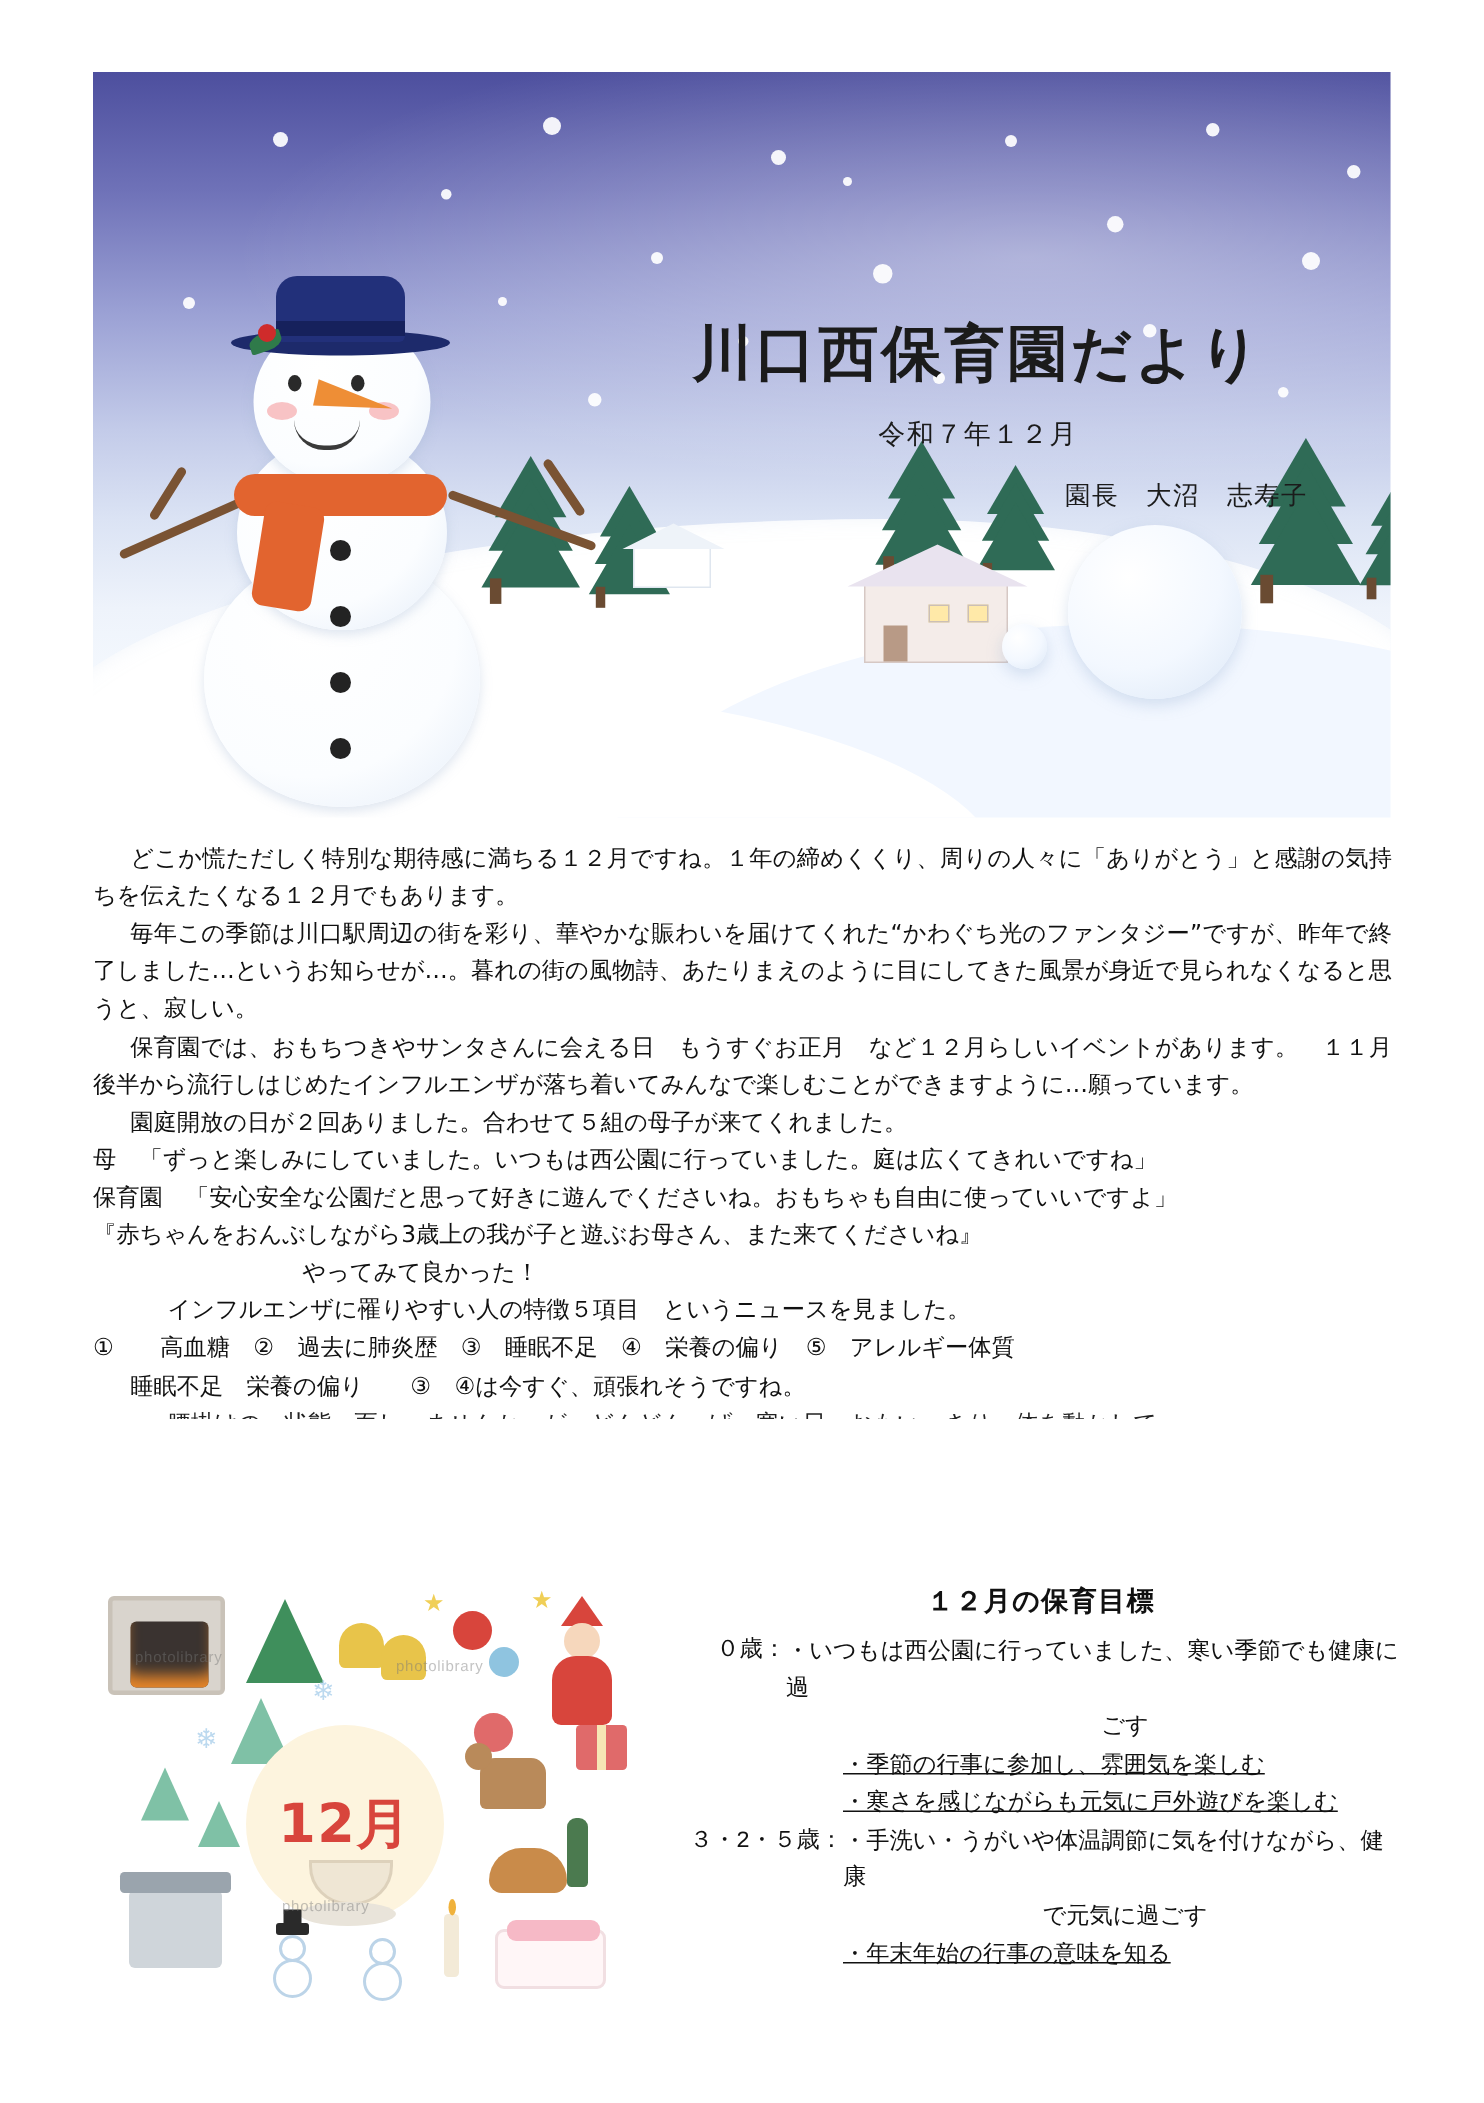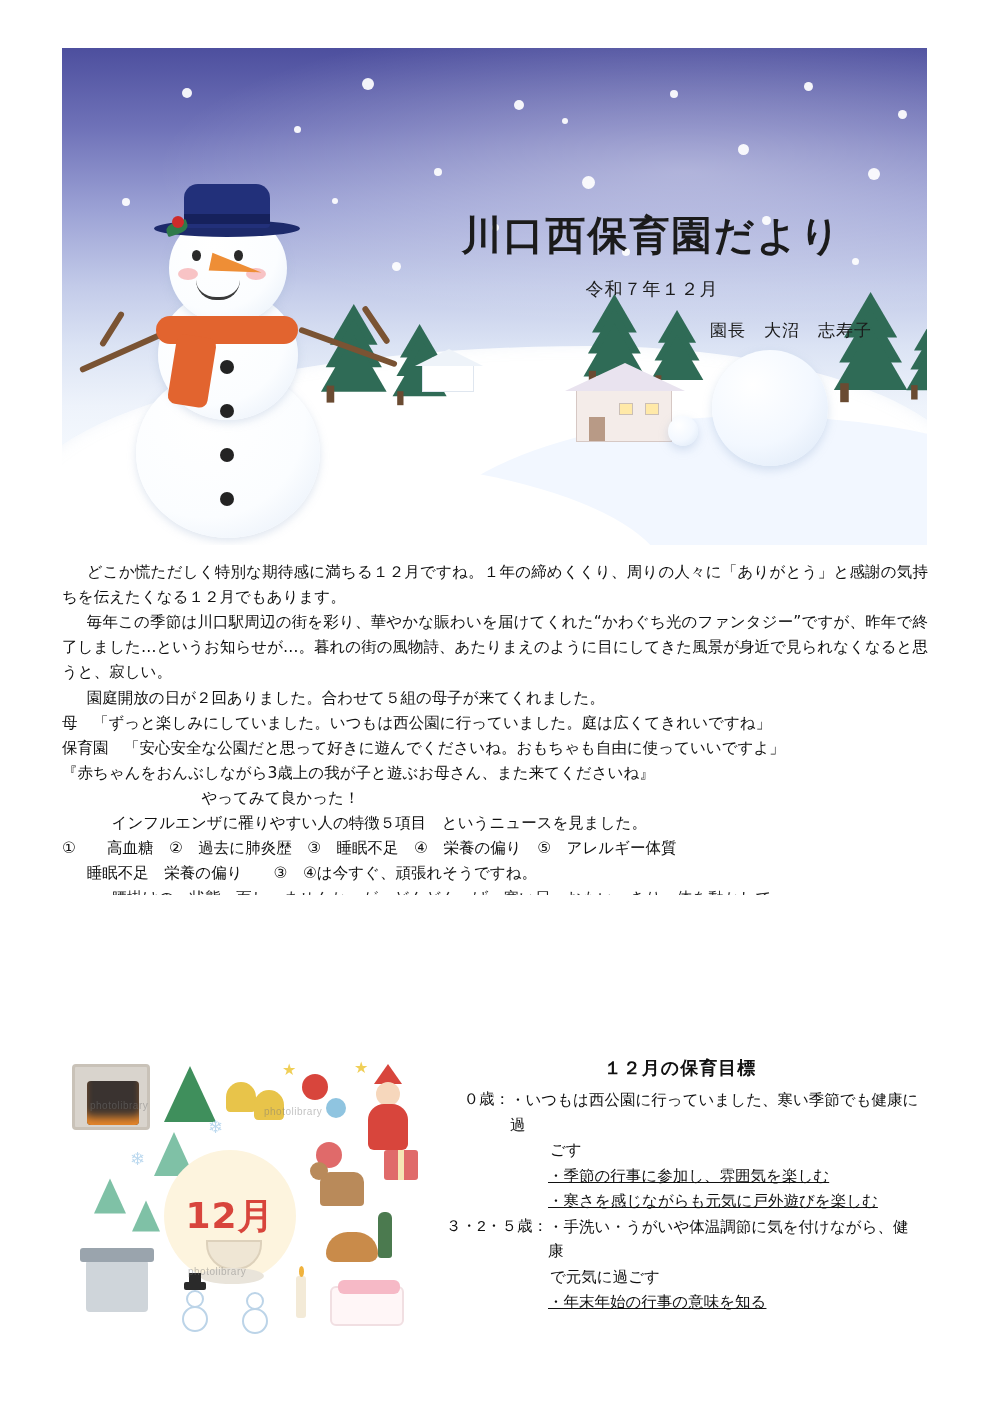--- a/index.html
+++ b/index.html
@@ -377,21 +377,21 @@
   .ca-watermark {
     position: absolute;
     font-family: "Liberation Sans", sans-serif;
     font-size: 10px;
     color: rgba(120,120,120,0.45);
     letter-spacing: .5px;
   }
 
   .goals {
     position: absolute;
-    left: 376px;
+    left: 390px;
     top: 6px;
     width: 484px;
     font-family: "DejaVu Sans", sans-serif;
     font-size: 15.5px;
     line-height: 1.58;
     color: #111;
   }
   .goals-title {
     font-size: 18px;
     font-weight: 700;
@@ -409,20 +409,21 @@
     text-align: right;
     font-family: Liberation Mono, monospace;
   }
   .goal-text { flex: 1 1 auto; }
   .goal-sub2 {
     padding-left: 110px;
     text-decoration: underline;
   }
   .goal-cont {
     padding-left: 112px;
+    text-align: center;
   }
 </style>
 </head>
 <body>
 
 <div class="page">
 
   <div class="hero">
     <div class="hero-sky-glow"></div>
 
@@ -536,20 +537,21 @@
     <div class="hero-title-wrap">
       <h1 class="hero-title">川口西保育園だより</h1>
       <div class="hero-sub">令和７年１２月</div>
       <div class="hero-author">園長　大沼　志寿子</div>
     </div>
   </div>
 
   <div class="body-text">
     <p class="indent1">どこか慌ただしく特別な期待感に満ちる１２月ですね。１年の締めくくり、周りの人々に「ありがとう」と感謝の気持ちを伝えたくなる１２月でもあります。</p>
     <p class="indent1">毎年この季節は川口駅周辺の街を彩り、華やかな賑わいを届けてくれた“かわぐち光のファンタジー”ですが、昨年で終了しました…というお知らせが…。暮れの街の風物詩、あたりまえのように目にしてきた風景が身近で見られなくなると思うと、寂しい。</p>
+    <p class="indent1">保育園では、おもちつきやサンタさんに会える日　もうすぐお正月　など１２月らしいイベントがあります。　１１月後半から流行しはじめたインフルエンザが落ち着いてみんなで楽しむことができますように…願っています。</p>
     <p class="indent1">園庭開放の日が２回ありました。合わせて５組の母子が来てくれました。</p>
     <p class="indent-label">母　「ずっと楽しみにしていました。いつもは西公園に行っていました。庭は広くてきれいですね」</p>
     <p class="indent-label">保育園　「安心安全な公園だと思って好きに遊んでくださいね。おもちゃも自由に使っていいですよ」</p>
     <p class="indent-label">『赤ちゃんをおんぶしながら3歳上の我が子と遊ぶお母さん、また来てくださいね』</p>
     <p style="text-indent:9em;">やってみて良かった！</p>
     <p class="indent2">インフルエンザに罹りやすい人の特徴５項目　というニュースを見ました。</p>
     <p class="indent-label">①　　高血糖　②　過去に肺炎歴　③　睡眠不足　④　栄養の偏り　⑤　アレルギー体質</p>
     <p style="text-indent:1.6em;">睡眠不足　栄養の偏り　　③　④は今すぐ、頑張れそうですね。</p>
     <p class="clipped-line indent2">腰掛けの…状態…而し…ませんか…が…どんどん…げ…寒い日…おもいっきり…体を動かして</p>
   </div>

